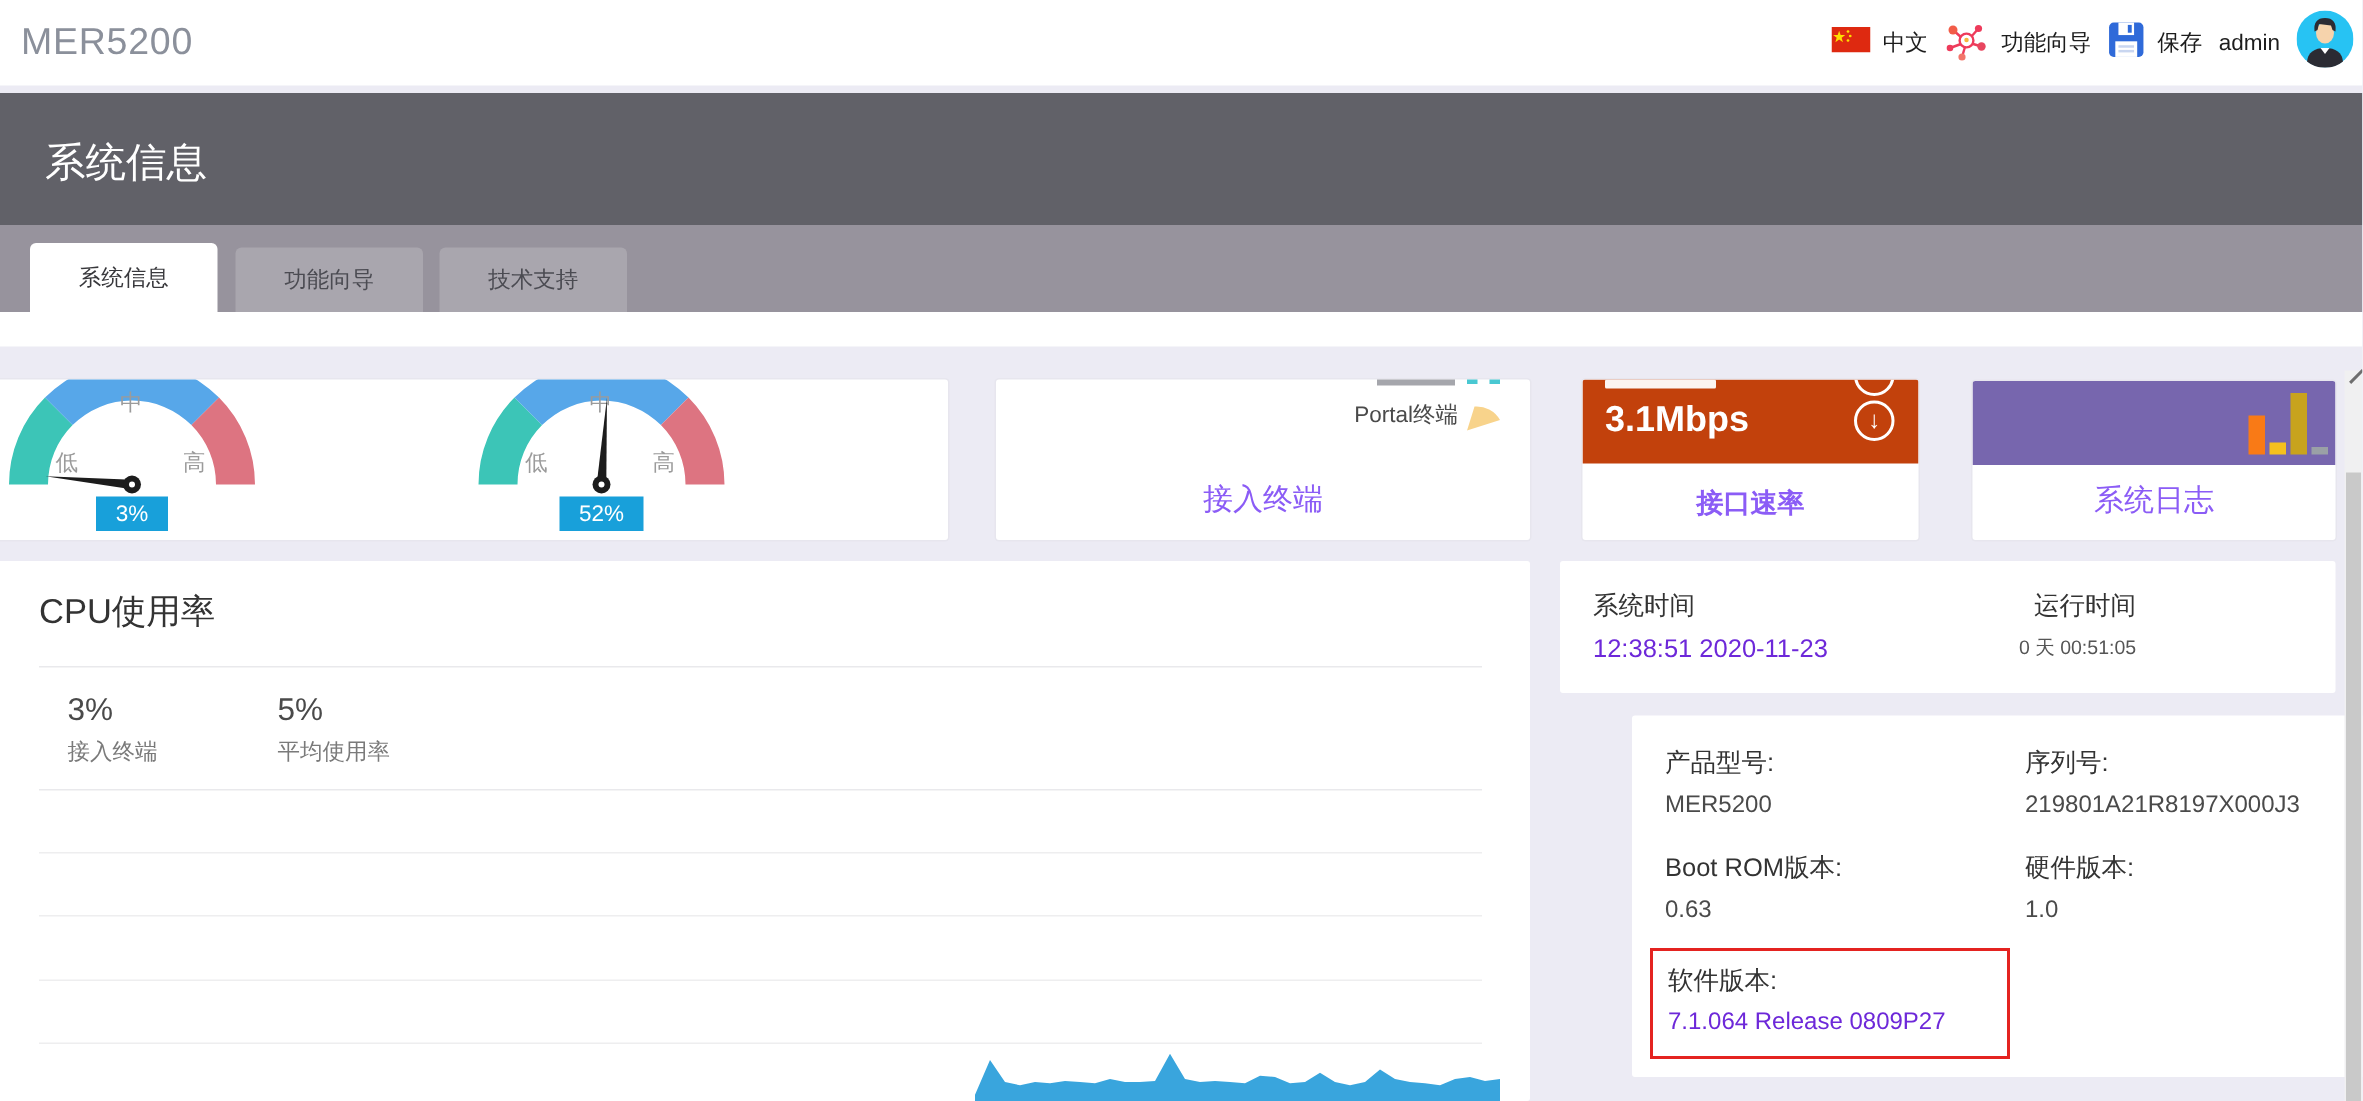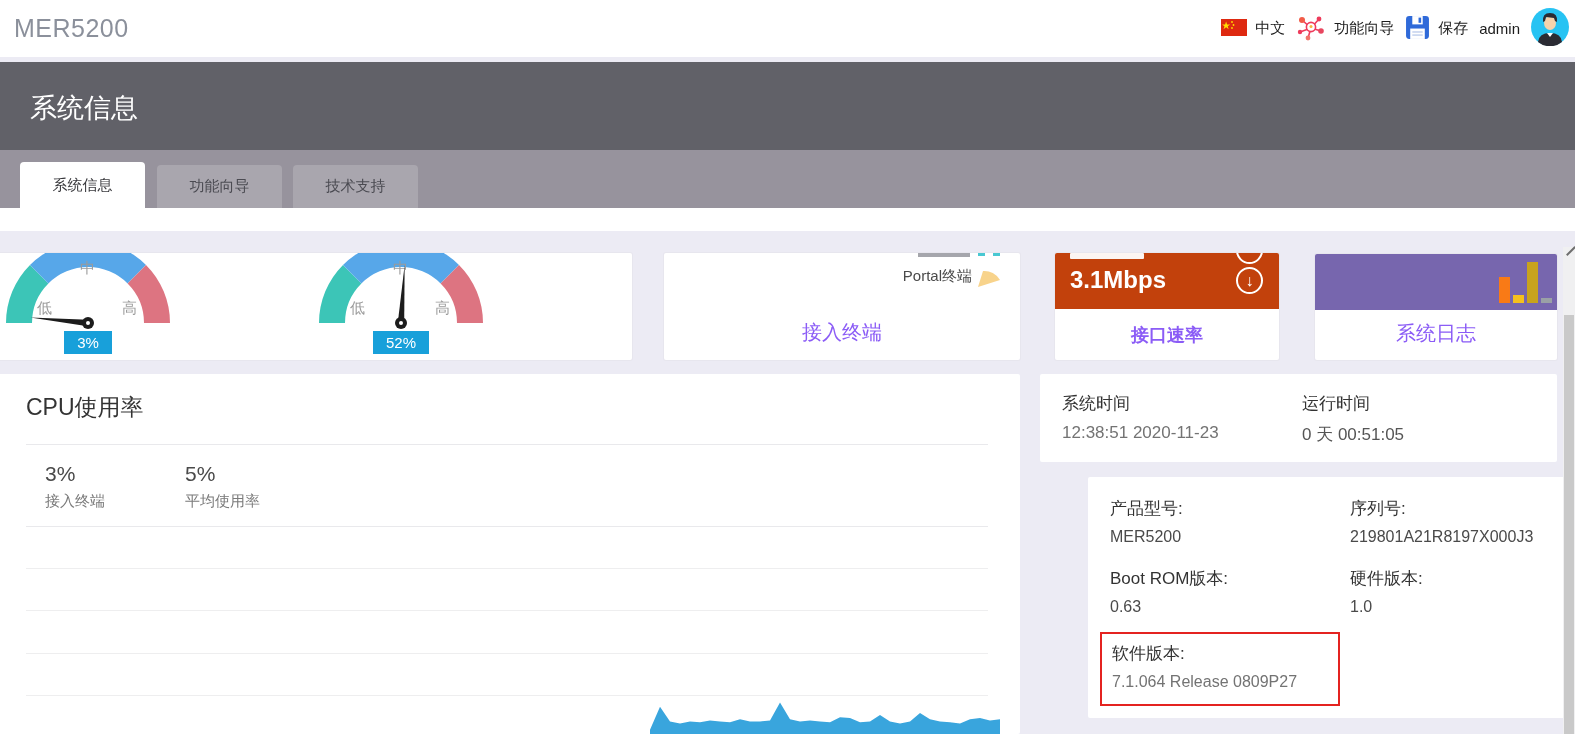--- a/index.html
+++ b/index.html
@@ -56,21 +56,21 @@
   
   .panel-title { position:absolute; left:38px; top:18px; font-size:23px; color:#333; }
   .hline { position:absolute; left:38px; right:32px; border-top:1px solid #e9e9ec; }
   .stat-value { font-size:21px; color:#4a4a4a; }
   .stat-label { font-size:15px; color:#7a7a7a; margin-top:6px; }
   .area-chart { position:absolute; left:662px; top:318px; }
 
   
   .info-label { font-size:17px; color:#333; }
   .info-value { font-size:16px; color:#4a4a4a; margin-top:8px; }
-  .blue-link { color:#737373; cursor:pointer; }
+  .blue-link { color:#6d28d9; cursor:pointer; }
   .uptime { color:#555; }
   .red-box { position:absolute; left:12px; top:155px; width:240px; height:74px; border:2px solid #e42320; }
 
   
   .scroll-track { position:absolute; left:1563px; top:247px; width:12px; height:487px; background:#f0f0f1; }
   .scroll-thumb { position:absolute; left:1564px; top:315px; width:10px; height:419px; background:#c9c9c9; }
   .diag-mark { position:absolute; left:1565px; top:250px; width:12px; height:2px; background:#6e6e6e; transform:rotate(-45deg); }
 </style>
 </head>
 <body>
@@ -243,23 +243,23 @@
     <svg class="area-chart" width="350" height="42">
       <polygon fill="#39a5dd" points="0,42 0,37.8 10,14.7 20,29.4 30,31.5 40,29.4 50,30.2 60,28.6 70,29.4 80,30.2 90,27.3 100,29.4 110,29.4 120,28.6 130,10.5 140,27.3 150,29.4 160,28.6 170,29.4 180,30.2 190,25.2 200,26.0 210,30.2 220,29.4 230,23.1 240,29.4 250,31.5 260,29.4 270,21.0 280,27.3 290,29.4 300,30.2 310,31.5 320,27.3 330,26.0 340,28.6 350,27.3 350,42"></polygon>
     </svg>
   </div>
 
   <div class="card" style="left:1040px; top:374px; width:517px; height:88px; box-shadow:none;">
     <div style="position:absolute; left:22px; top:18px;">
       <div class="info-label">系统时间</div>
       <div class="info-value blue-link" style="font-size:17px;">12:38:51 2020-11-23</div>
     </div>
-    <div style="position:absolute; left:262px; top:18px;">
+    <div style="position:absolute; left:262px; top:18px;text-align:right;">
       <div class="info-label">运行时间</div>
-      <div class="info-value uptime" style="font-size:17px;">0 天  00:51:05</div>
+      <div class="info-value uptime" style="font-size:13px;margin-left:44px;">0 天  00:51:05</div>
     </div>
   </div>
 
   <div class="card" style="left:1088px; top:477px; width:517px; height:241px; box-shadow:none;">
     <div style="position:absolute; left:22px; top:20px;">
       <div class="info-label">产品型号:</div>
       <div class="info-value">MER5200</div>
     </div>
     <div style="position:absolute; left:262px; top:20px;">
       <div class="info-label">序列号:</div>

